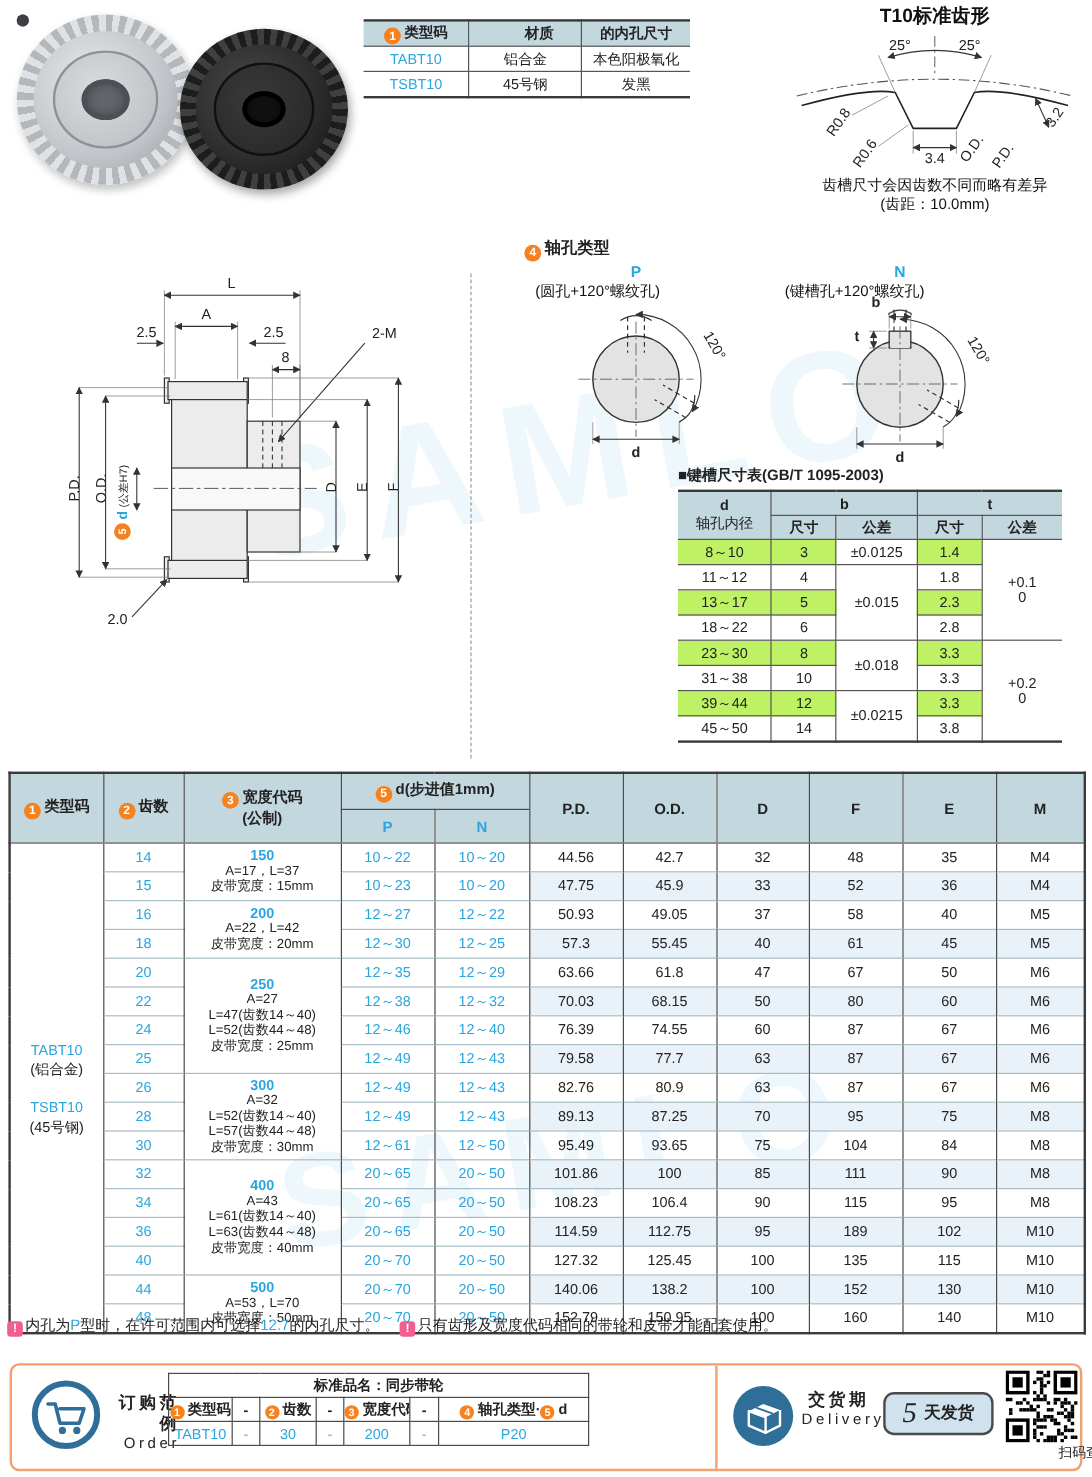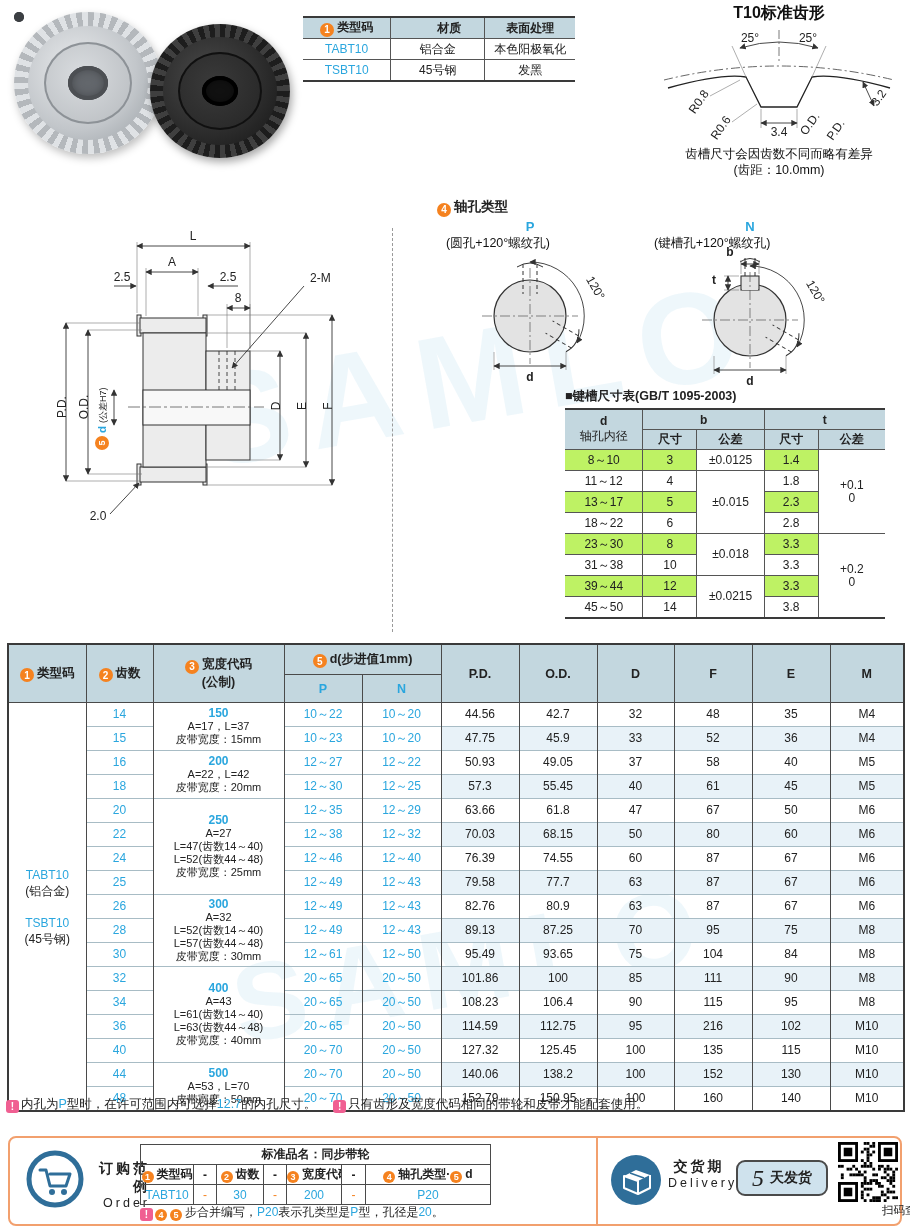--- a/index.html
+++ b/index.html
@@ -81,21 +81,21 @@
     <div class="ring" style="inset:52px;background:#111;box-shadow:inset 0 0 0 4px #000, inset 0 0 10px #000;"></div>
   </div>
 
   <table class="mat abs" style="left:303px;top:16px;">
     <thead>
       <tr>
         <th style="width:92px;">
           <span class="mk">1</span><span>类型码</span>
         </th>
         <th style="width:78px;padding-left:25px;">材质</th>
-        <th style="width:102px;">表面处理</th>
+        <th style="width:102px;">的内孔尺寸</th>
       </tr>
     </thead>
     <tbody>
       <tr>
         <td class="blue">TABT10</td>
         <td>铝合金</td>
         <td>本色阳极氧化</td>
       </tr>
       <tr>
         <td class="blue">TSBT10</td>
@@ -579,21 +579,21 @@
           <td>95</td>
           <td>M8</td>
         </tr>
         <tr>
           <td class="blue">36</td>
           <td class="blue">20～65</td>
           <td class="blue">20～50</td>
           <td class="st">114.59</td>
           <td class="st">112.75</td>
           <td class="st">95</td>
-          <td class="st">216</td>
+          <td class="st">189</td>
           <td class="st">102</td>
           <td class="st">M10</td>
         </tr>
         <tr>
           <td class="blue">40</td>
           <td class="blue">20～70</td>
           <td class="blue">20～50</td>
           <td>127.32</td>
           <td>125.45</td>
           <td>100</td>
@@ -678,23 +678,20 @@
         <td class="blue">TABT10</td>
         <td style="color:#f5821f;">-</td>
         <td class="blue">30</td>
         <td style="color:#f5821f;">-</td>
         <td class="blue">200</td>
         <td style="color:#f5821f;">-</td>
         <td class="blue">P20</td>
       </tr>
     </tbody>
       </table>
-    <div class="abs" style="left:130px;top:66px;font-size:12px;">
-      <span class="bang">!</span><span class="mk sm">4</span><span class="mk sm">5</span><span>步合并编写，</span><span class="blue">P20</span><span>表示孔类型是</span><span class="blue">P</span><span>型，孔径是</span><span class="blue">20</span><span>。</span>
-    </div>
 
     <svg class="abs" style="left:600px;top:16px;" width="52" height="52" viewBox="0 0 52 52">
       <circle cx="26" cy="26" r="25" fill="#2f6e99"></circle>
       <path d="M14,22 L26,16 L40,21 L28,27 Z" fill="#fff"></path>
       <path d="M14,22 L28,27 L28,40 L14,34 Z" fill="none" stroke="#fff" stroke-width="2" stroke-linejoin="round"></path>
       <path d="M40,21 L40,34 L28,40" fill="none" stroke="#fff" stroke-width="2" stroke-linejoin="round"></path>
       <path d="M20,19 L34,24" stroke="#2f6e99" stroke-width="1.5"></path>
     </svg>
     <div class="abs" style="left:658px;top:20px;width:62px;text-align:center;">
       <div class="lblcn">交货期</div>

